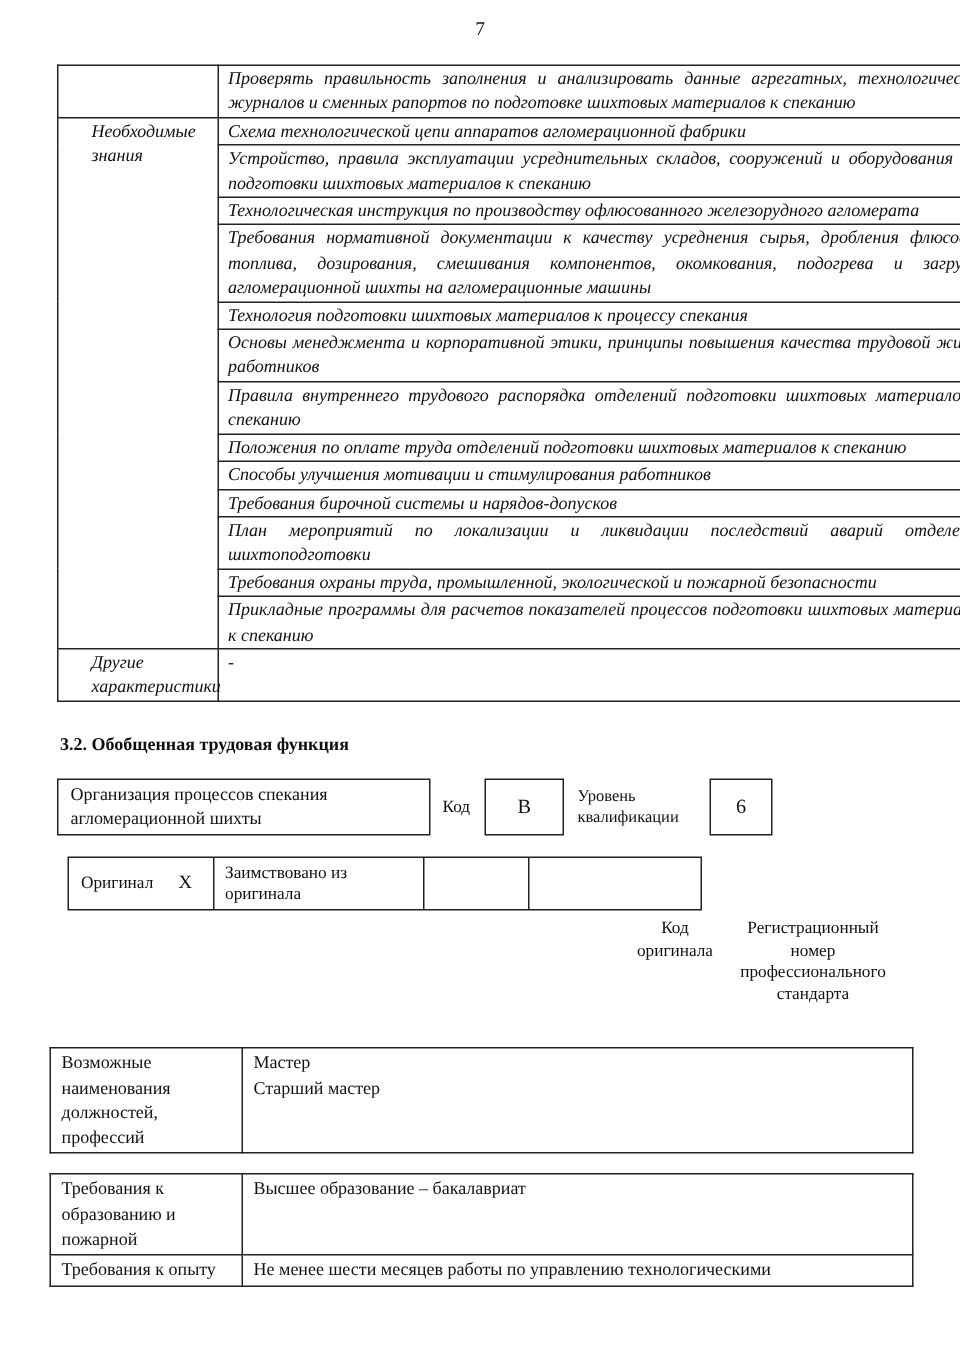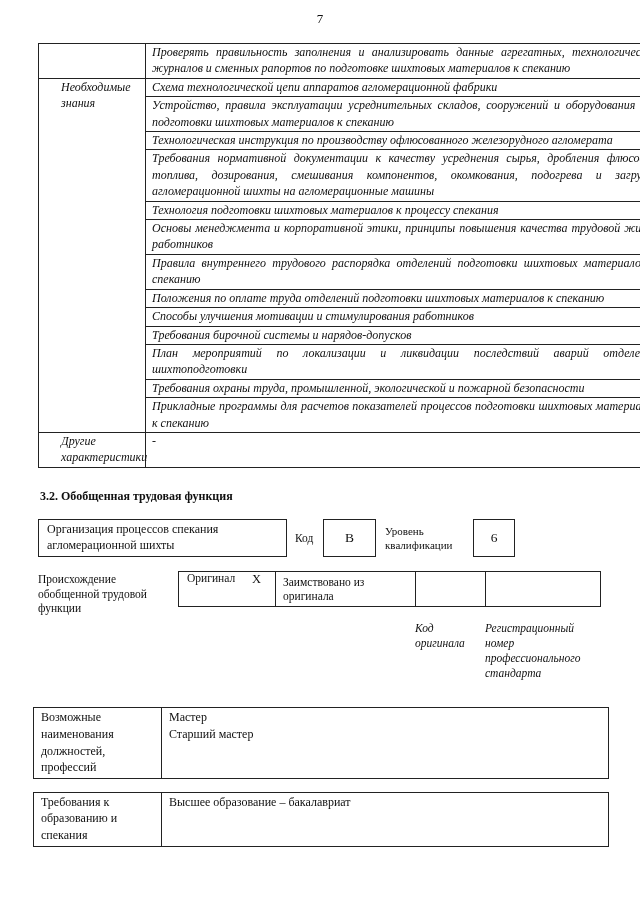--- a/index.html
+++ b/index.html
@@ -26,26 +26,26 @@
   .lbl-code { width:28px; margin-left:8px; display:flex; align-items:center; font-size:11.5px; }
   .box-code { width:53px; border:1px solid #222; display:flex; align-items:center; justify-content:center; font-size:13.5px; }
   .lbl-level { width:82px; margin-left:9px; font-size:11px; line-height:14px; display:flex; align-items:center; }
   .box-level { width:42px; margin-left:6px; border:1px solid #222; display:flex; align-items:center; justify-content:center; font-size:13.5px; }
 
   
   .origin-row { display:flex; margin:14px 0 0 38px; }
   .origin-label { width:133px; font-size:11.5px; line-height:14.8px; padding-top:1px; }
   .origin-table { display:flex; margin-left:7px; border:1px solid #222; height:36px; }
   .oc { border-right:1px solid #222; }
-  .oc1 { width:97px; display:flex; align-items:flex-start; padding-left:8px; font-size:11.5px; }
+  .oc1 { width:97px; display:flex; align-items:center; padding-left:8px; font-size:11.5px; }
   .oc1 .mark { margin-left:auto; padding-right:14px; font-size:12.5px; }
   .oc2 { width:140px; font-size:11.5px; line-height:14.2px; padding:3px 8px 0 7px; }
   .oc3 { width:70px; }
   .oc4 { width:114px; border-right:none; }
-  .origin-captions { display:flex; margin:5px 0 0 415px; font-size:11.5px; line-height:14.8px; text-align:left;font-style:italic; }
+  .origin-captions { display:flex; margin:5px 0 0 415px; font-size:11.5px; line-height:14.8px; text-align:center; }
   .cap1 { width:70px; }
   .cap2 { width:114px; }
 
   
   table.btable { border-collapse:collapse; margin-left:33px; width:576px; table-layout:fixed; }
   .btable td { border:1px solid #222; font-size:12px; line-height:16.6px; vertical-align:top; padding:1px 6px 2px 7px; }
   .jobs { margin-top:27px;border-radius:23px; }
   .jobs td { height:68px; }
   .reqs { margin-top:13px; }
   .edu-row td { height:54px; }
@@ -120,21 +120,20 @@
   <div class="box-name">
       <span>Организация процессов спекания агломерационной шихты</span>
     </div>
   <div class="lbl-code">Код</div>
   <div class="box-code">В</div>
   <div class="lbl-level">Уровень квалификации</div>
   <div class="box-level">6</div>
 </div>
 
 <div class="origin-row">
-  <div class="origin-label">Происхождение обобщенной трудовой функции</div>
   <div class="origin-table">
     <div class="oc oc1">
       <span>Оригинал</span>
       <span class="mark">X</span>
     </div>
     <div class="oc oc2">Заимствовано из оригинала</div>
     <div class="oc oc3"></div>
     <div class="oc oc4"></div>
   </div>
 </div>
@@ -157,17 +156,21 @@
 </tbody>
   </table>
 
 <table class="btable reqs">
   <colgroup>
       <col style="width:128px">
       <col>
     </colgroup>
   <tbody>
       <tr class="edu-row">
-    <td>Требования к образованию и спекания</td>
+    <td>Требования к образованию и пожарной</td>
     <td>Высшее образование – бакалавриат</td>
+  </tr>
+  <tr class="exp-row">
+    <td>Требования к опыту</td>
+    <td>Не менее шести месяцев работы по управлению технологическими</td>
   </tr>
 </tbody>
   </table>
 
 </body></html>

